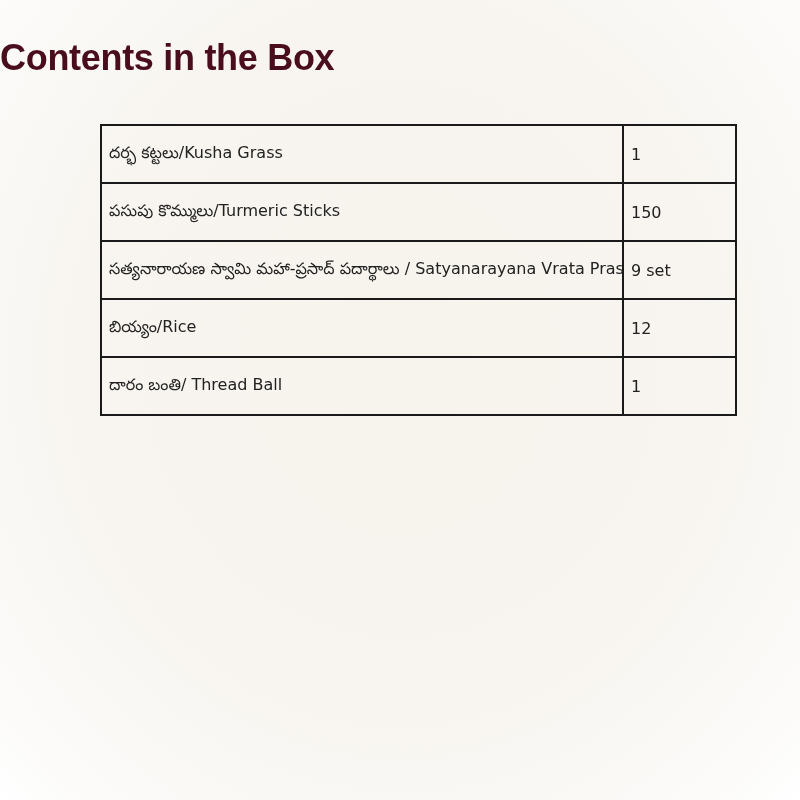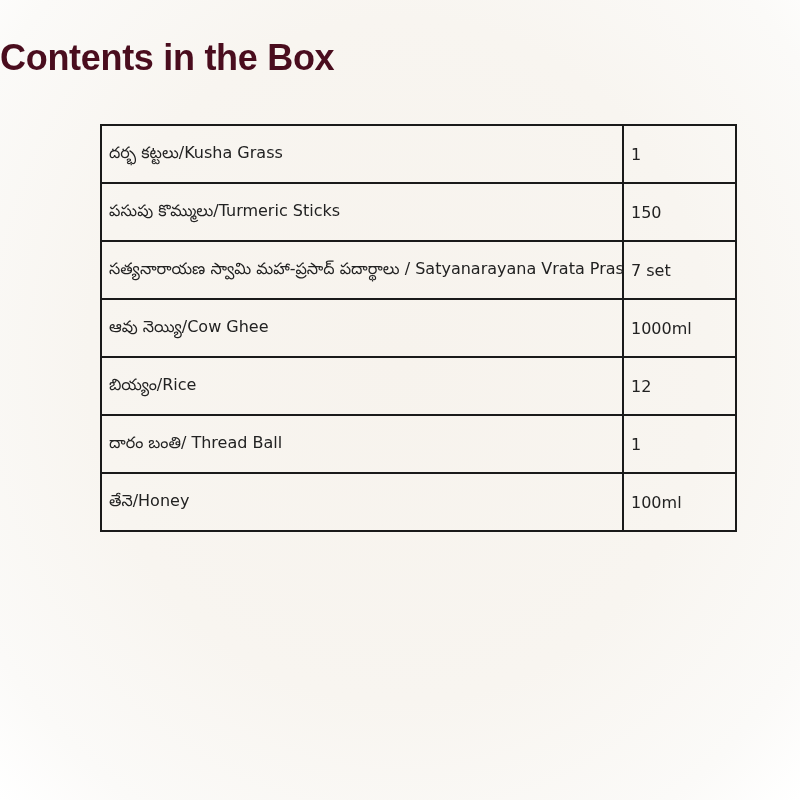--- a/index.html
+++ b/index.html
@@ -66,32 +66,24 @@
     <tr>
       <td>దర్భ కట్టలు/Kusha Grass</td>
       <td>1</td>
     </tr>
     <tr>
       <td>పసుపు కొమ్ములు/Turmeric Sticks</td>
       <td>150</td>
     </tr>
     <tr>
       <td>సత్యనారాయణ స్వామి మహా-ప్రసాద్ పదార్థాలు / Satyanarayana Vrata Prasad</td>
-      <td>7 set</td>
-    </tr>
-    <tr>
-      <td>ఆవు నెయ్యి/Cow Ghee</td>
-      <td>1000ml</td>
+      <td>9 set</td>
     </tr>
     <tr>
       <td>బియ్యం/Rice</td>
       <td>12</td>
     </tr>
     <tr>
       <td>దారం బంతి/ Thread Ball</td>
       <td>1</td>
     </tr>
-    <tr>
-      <td>తేనె/Honey</td>
-      <td>100ml</td>
-    </tr>
   </tbody>
 </table>
 
 </body></html>

